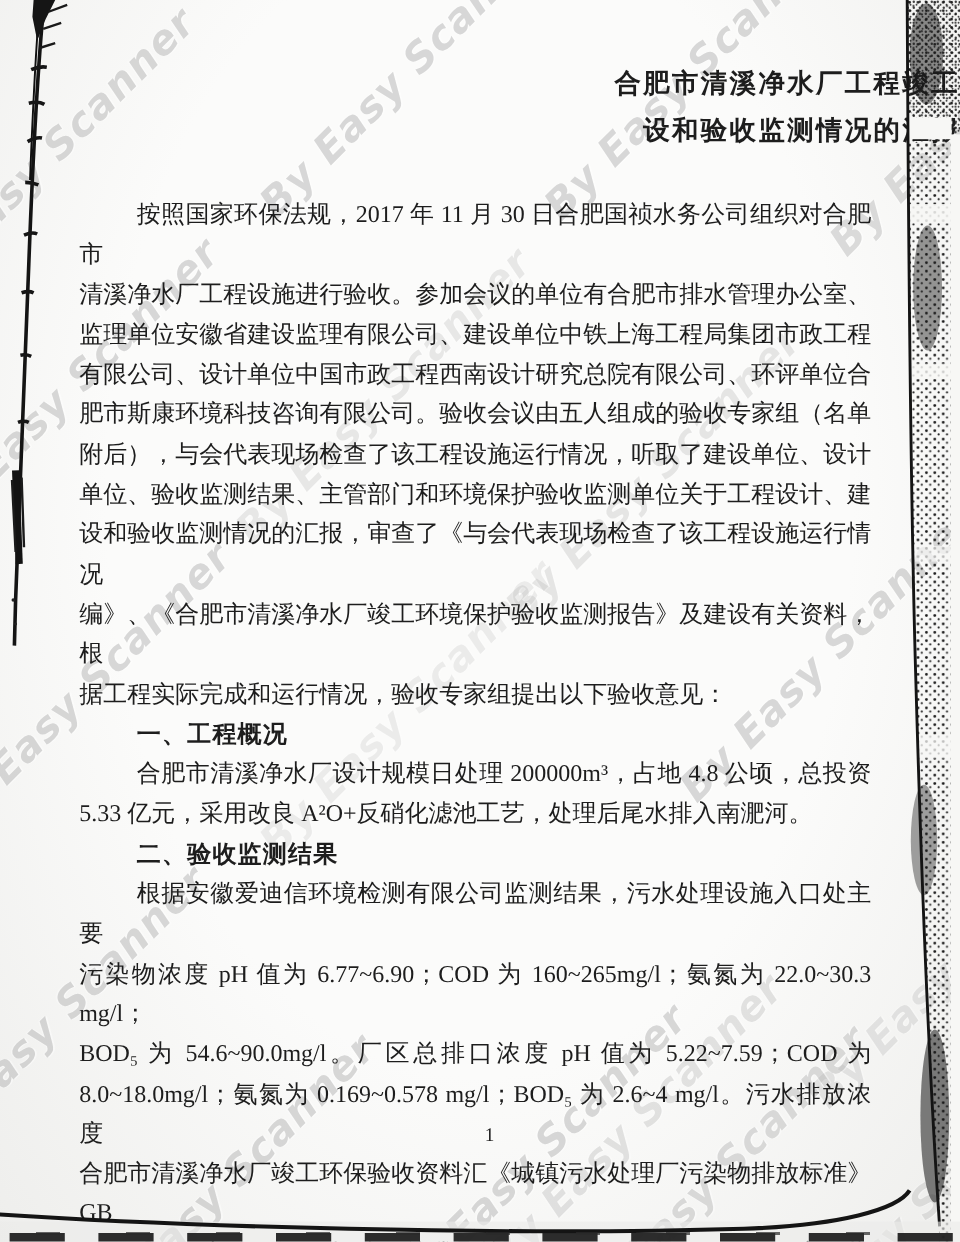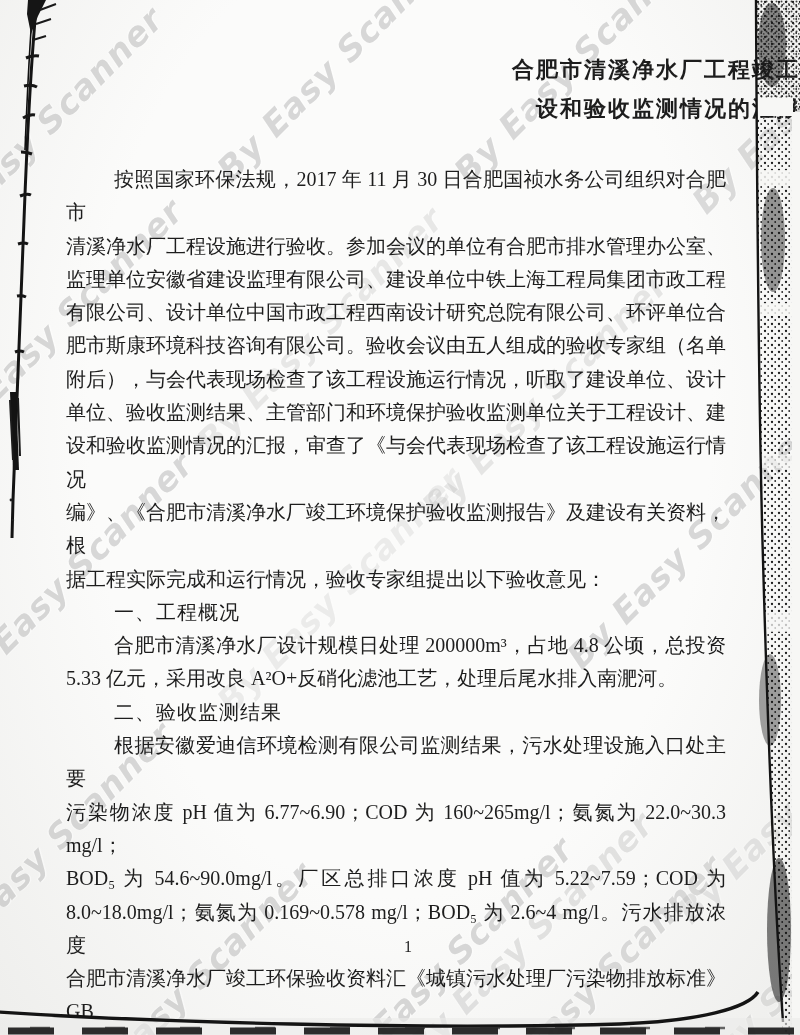--- a/index.html
+++ b/index.html
@@ -42,21 +42,21 @@
   }
   .line{
     width:660px;
     text-align:justify;
     text-align-last:justify;
     text-justify:inter-character;
     white-space:normal;
   }
   .line.last{text-align-last:left;}
   .line.indent{text-indent:48px;}
-  .line.bold{font-weight:400;letter-spacing:1px;}
+  .line.bold{font-weight:700;letter-spacing:1px;}
   .page-number{
     position:absolute;top:938px;left:0;right:0;
     padding-left:16px;text-align:center;
     font-size:16px;color:#222;
   }
   
   .artifacts{position:absolute;inset:0;z-index:3;pointer-events:none;}
 </style>
 </head>
 <body>

